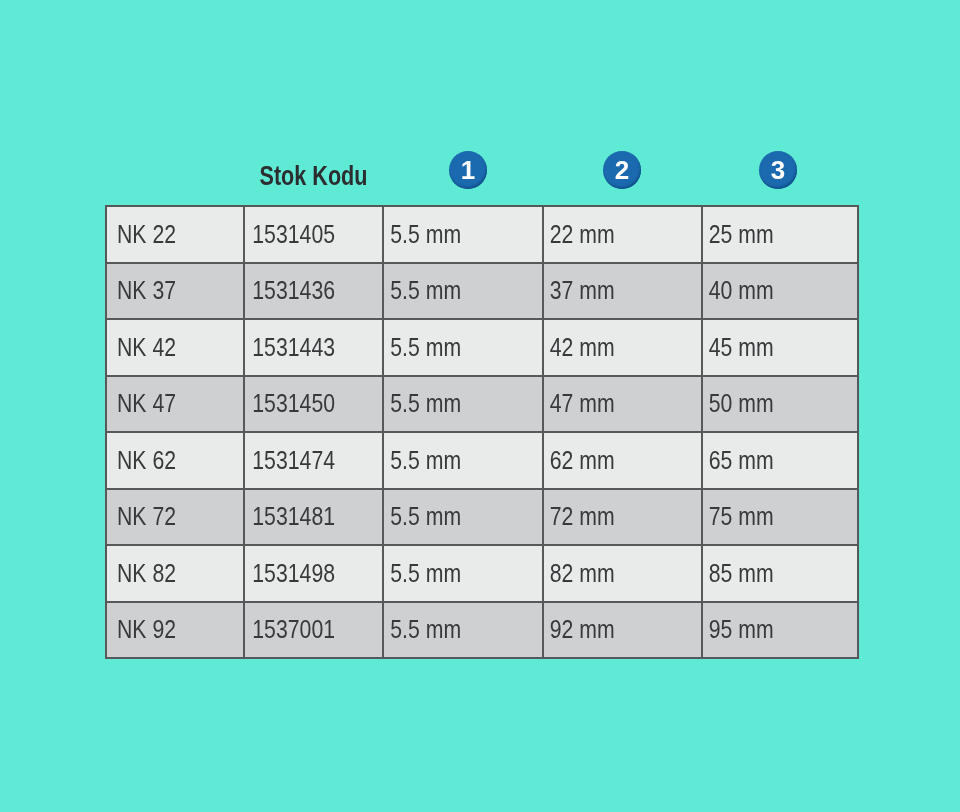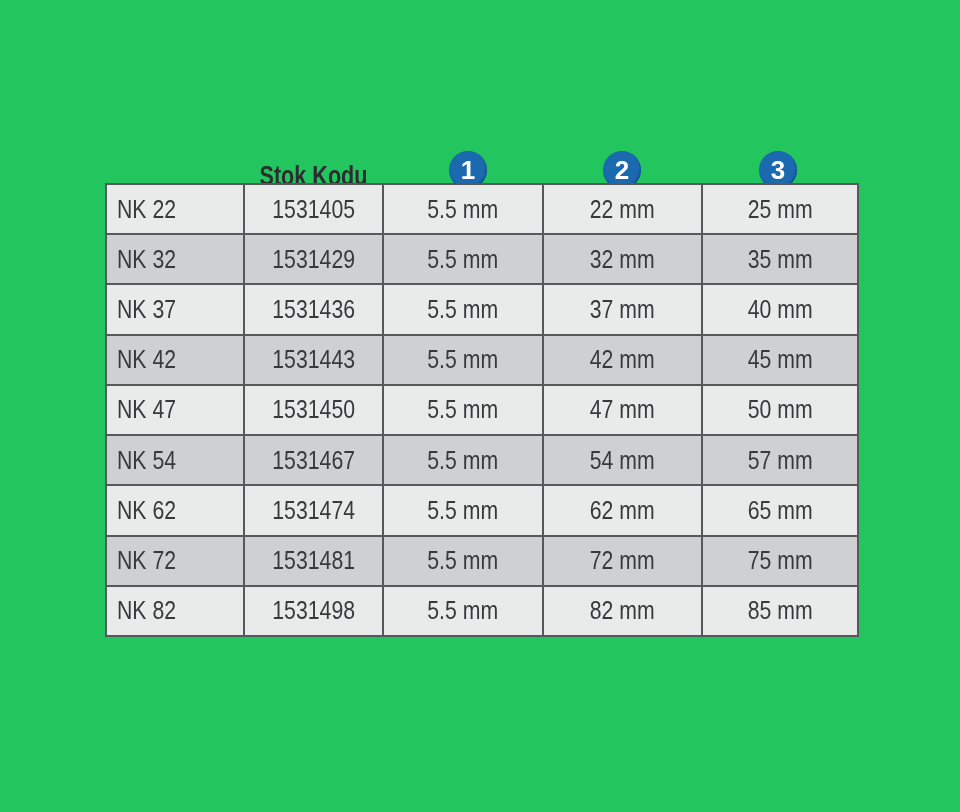--- a/index.html
+++ b/index.html
@@ -4,21 +4,21 @@
 <style>
   html, body {
     margin: 0;
     padding: 0;
     background: #ffffff;
   }
   .sheet {
     position: relative;
     width: 960px;
     height: 812px;
-    background: #22c55e;
+    background: #5eead4;
     font-family: "Liberation Sans", sans-serif;
     overflow: hidden;
   }
   
   .stock-label {
     position: absolute;
     left: 233px;
     top: 158px;
     width: 160px;
     height: 36px;
@@ -43,31 +43,31 @@
     box-shadow: inset -1px -2px 2px #11538d;
   }
   .badge-1 { left: 449px; }
   .badge-2 { left: 603px; }
   .badge-3 { left: 759px; }
 
   
   .spec-table {
     position: absolute;
     left: 105px;
-    top: 183px;
+    top: 205px;
     width: 752px;
     height: 454px;
     border-collapse: collapse;
     table-layout: fixed;
   }
   .spec-table td {
     border: 2px solid #58585a;
     font-size: 25px;
     color: #38393b;
-    text-align: center;
+    text-align: left;
     padding: 0;
     white-space: nowrap;
     overflow: hidden;
   }
   .spec-table tr:nth-child(odd)  { background: #e9eaea; }
   .spec-table tr:nth-child(even) { background: #cfd0d1; }
   .spec-table td.model {
     text-align: left;
     padding-left: 10px;
   }
@@ -110,53 +110,39 @@
     </colgroup>
     <tbody>
       <tr>
         <td class="model"><span class="cond">NK 22</span></td>
         <td><span class="cond">1531405</span></td>
         <td><span class="cond">5.5 mm</span></td>
         <td><span class="cond">22 mm</span></td>
         <td><span class="cond">25 mm</span></td>
       </tr>
       <tr>
-        <td class="model"><span class="cond">NK 32</span></td>
-        <td><span class="cond">1531429</span></td>
-        <td><span class="cond">5.5 mm</span></td>
-        <td><span class="cond">32 mm</span></td>
-        <td><span class="cond">35 mm</span></td>
-      </tr>
-      <tr>
         <td class="model"><span class="cond">NK 37</span></td>
         <td><span class="cond">1531436</span></td>
         <td><span class="cond">5.5 mm</span></td>
         <td><span class="cond">37 mm</span></td>
         <td><span class="cond">40 mm</span></td>
       </tr>
       <tr>
         <td class="model"><span class="cond">NK 42</span></td>
         <td><span class="cond">1531443</span></td>
         <td><span class="cond">5.5 mm</span></td>
         <td><span class="cond">42 mm</span></td>
         <td><span class="cond">45 mm</span></td>
       </tr>
       <tr>
         <td class="model"><span class="cond">NK 47</span></td>
         <td><span class="cond">1531450</span></td>
         <td><span class="cond">5.5 mm</span></td>
         <td><span class="cond">47 mm</span></td>
         <td><span class="cond">50 mm</span></td>
-      </tr>
-      <tr>
-        <td class="model"><span class="cond">NK 54</span></td>
-        <td><span class="cond">1531467</span></td>
-        <td><span class="cond">5.5 mm</span></td>
-        <td><span class="cond">54 mm</span></td>
-        <td><span class="cond">57 mm</span></td>
       </tr>
       <tr>
         <td class="model"><span class="cond">NK 62</span></td>
         <td><span class="cond">1531474</span></td>
         <td><span class="cond">5.5 mm</span></td>
         <td><span class="cond">62 mm</span></td>
         <td><span class="cond">65 mm</span></td>
       </tr>
       <tr>
         <td class="model"><span class="cond">NK 72</span></td>
@@ -165,16 +151,23 @@
         <td><span class="cond">72 mm</span></td>
         <td><span class="cond">75 mm</span></td>
       </tr>
       <tr>
         <td class="model"><span class="cond">NK 82</span></td>
         <td><span class="cond">1531498</span></td>
         <td><span class="cond">5.5 mm</span></td>
         <td><span class="cond">82 mm</span></td>
         <td><span class="cond">85 mm</span></td>
       </tr>
+      <tr>
+        <td class="model"><span class="cond">NK 92</span></td>
+        <td><span class="cond">1537001</span></td>
+        <td><span class="cond">5.5 mm</span></td>
+        <td><span class="cond">92 mm</span></td>
+        <td><span class="cond">95 mm</span></td>
+      </tr>
     </tbody>
   </table>
 
 </div>
 
 </body></html>

